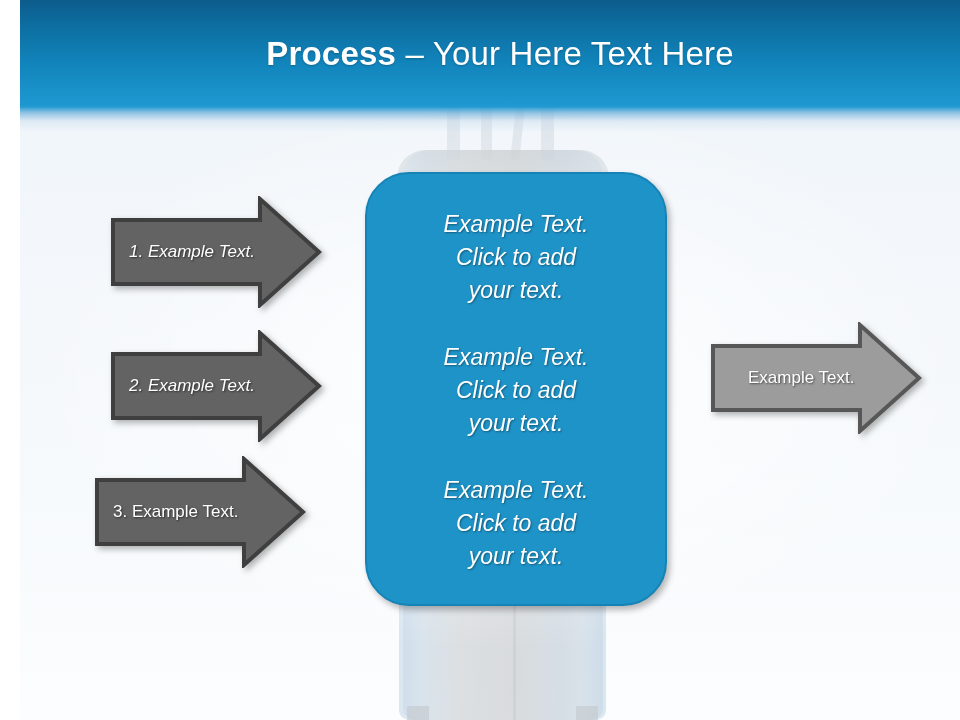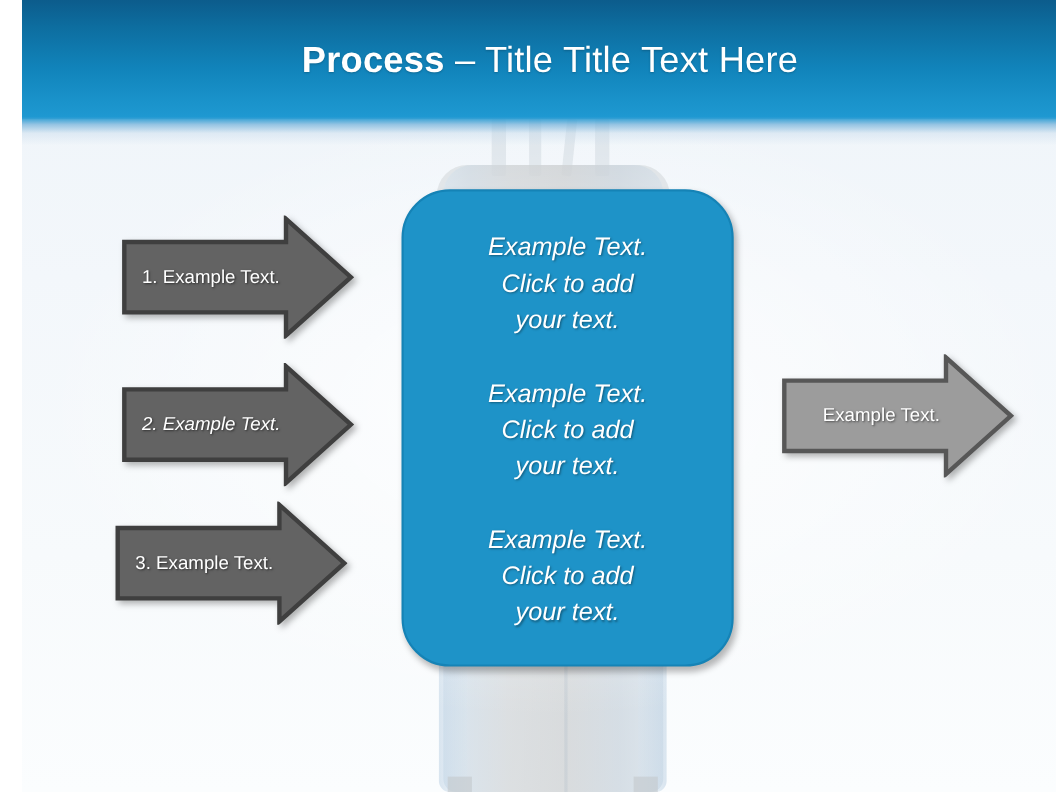--- a/index.html
+++ b/index.html
@@ -159,23 +159,23 @@
     color: #ffffff;
     font-size: 17px;
     white-space: nowrap;
     text-shadow: 1px 1px 2px rgba(0,0,0,.55);
     z-index: 2;
   }
   .arrow.dark .label { left: 19px; }
   .arrow.light .label { left: 38px; }
 
   
-  #arrow-1 { left: 90px; top: 196px; width: 212px; height: 112px; }
+  #arrow-1 { left: 90px; top: 196px; width: 212px; height: 112px; font-style: italic; }
   #arrow-2 { left: 90px; top: 330px; width: 212px; height: 112px; font-style: italic; }
-  #arrow-3 { left: 84px; top: 456px; width: 212px; height: 112px; }
+  #arrow-3 { left: 74px; top: 456px; width: 212px; height: 112px; }
   
   #arrow-out { left: 690px; top: 322px; width: 212px; height: 112px; }
 
   
   .panel {
     position: absolute;
     left: 345px;
     top: 172px;
     width: 302px;
     height: 434px;
@@ -220,21 +220,21 @@
     <div class="sc-seam"></div>
 
     <div class="sc-foot l"></div>
     <div class="sc-foot r"></div>
   </div>
 
   <div class="bg-vignette"></div>
 
   <div class="header"></div>
   <div class="header-fade"></div>
-  <div class="title"><span class="strong">Process </span><span class="light">– Title Title Text Here</span></div>
+  <div class="title"><span class="strong">Process </span><span class="light">– Your Here Text Here</span></div>
 
   <div class="arrow dark" id="arrow-1">
     <svg width="212" height="112" viewBox="0 0 212 112">
       <polygon points="3,24 150,24 150,3 209,56 150,109 150,88 3,88" fill="#636363" stroke="#3f3f3f" stroke-width="4" stroke-linejoin="miter"></polygon>
     </svg>
     <span class="label">1. Example Text.</span>
   </div>
 
   <div class="arrow dark" id="arrow-2">
     <svg width="212" height="112" viewBox="0 0 212 112">

